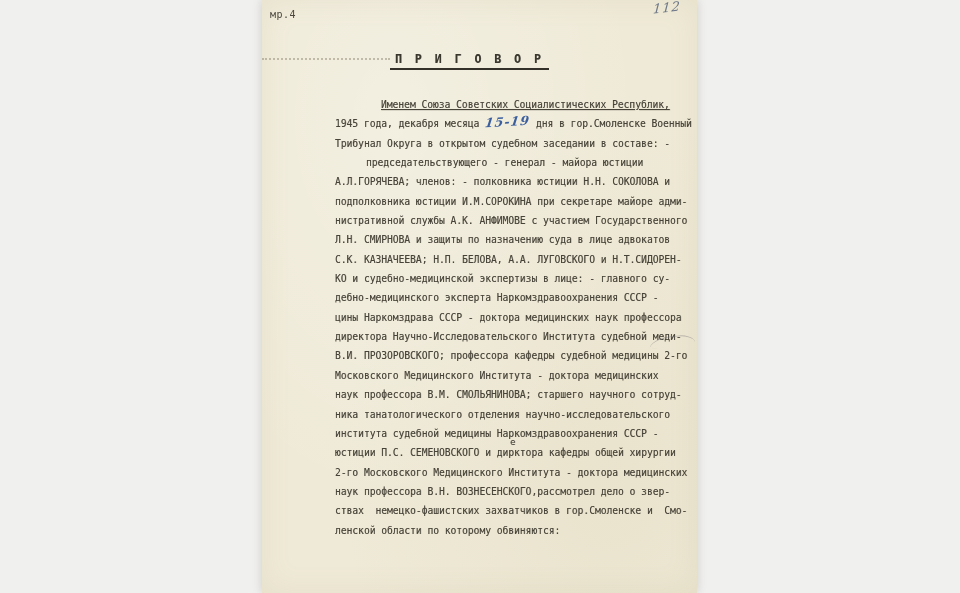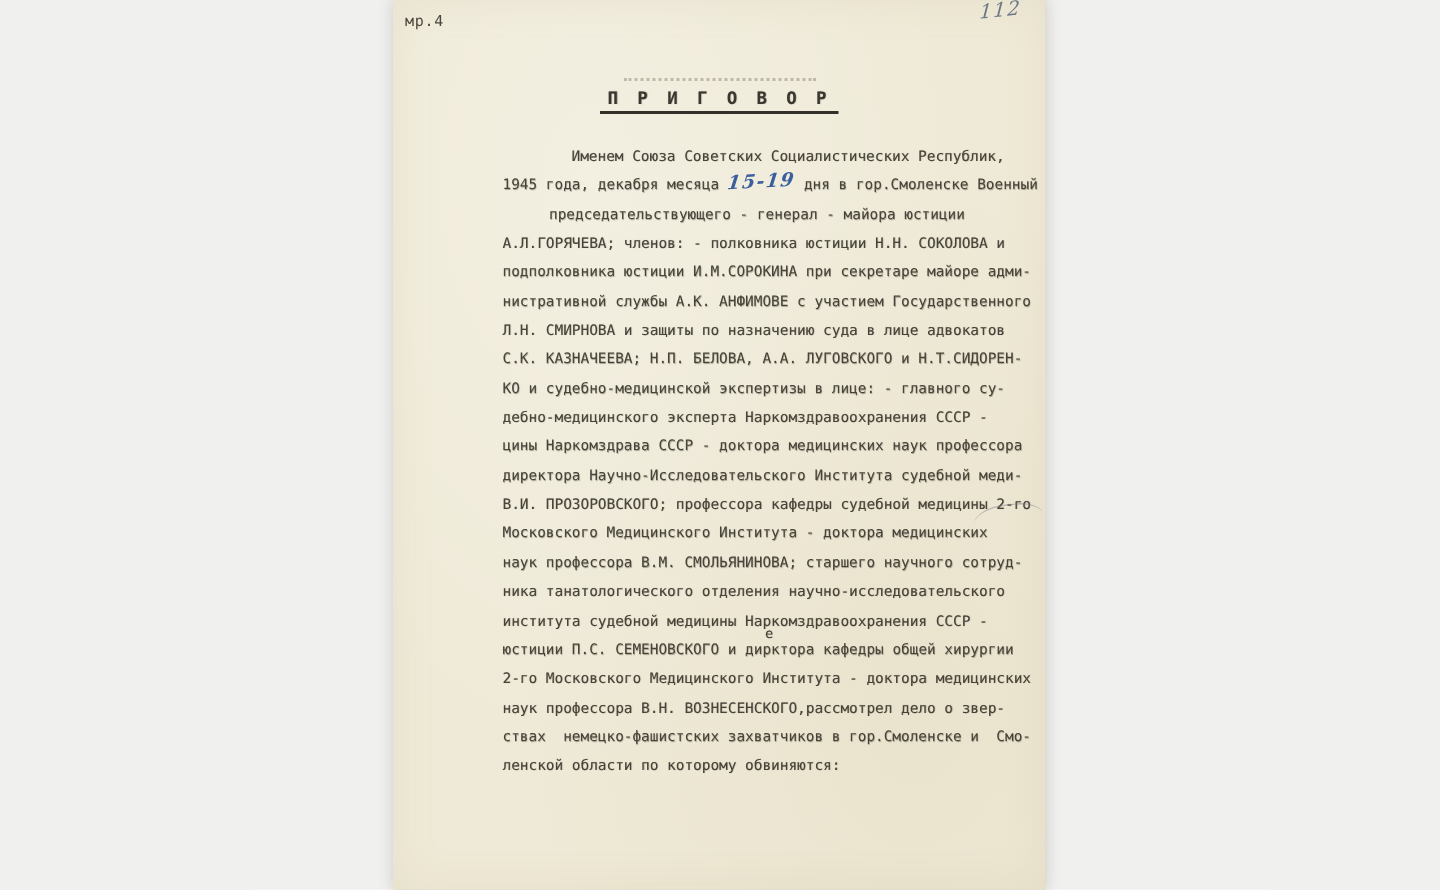--- a/index.html
+++ b/index.html
@@ -38,21 +38,21 @@
     font-size: 13px;
     color: #6e7888;
     display: inline-block;
     transform: rotate(-6deg) skewX(-10deg);
     letter-spacing: 1px;
   }
   .title-block {
     position: absolute;
     left: 0; right: 0; top: 52px;
     display: flex;
-    flex-direction: column;
+    flex-direction: row;
     align-items: center;
   }
   .ghost-dotted-line {
     width: 128px;
     border-top: 2px dotted rgba(110,102,80,0.38);
     margin-bottom: 4px;
   }
   .doc-title {
     font-size: 11.5px;
     font-weight: bold;
@@ -66,21 +66,21 @@
   .body-text {
     position: absolute;
     left: 73px; top: 95px;
     width: 362px;
     font-size: 9.6px;
     line-height: 19.35px;
     color: #474338;
     text-shadow: 0.35px 0.35px 0.55px rgba(71,67,56,0.45);
   }
   .text-line { white-space: pre; height: 19.35px; }
-  .indent-a { padding-left: 46px; }
+  .indent-a { padding-left: 46px; text-decoration: underline; }
   .indent-b { padding-left: 31px; }
   .hand-date {
     display: inline-block;
     font-family: "DejaVu Serif", serif;
     font-style: italic;
     font-weight: bold;
     font-size: 12.5px;
     color: #3b5f9e;
     letter-spacing: 1px;
     transform: rotate(-3deg) skewX(-10deg);
@@ -116,20 +116,21 @@
     <div class="page-number">112</div>
 
     <div class="title-block">
       <div class="ghost-dotted-line"></div>
       <div class="doc-title">П Р И Г О В О Р</div>
     </div>
 
     <div class="body-text">
       <div class="text-line indent-a">Именем Союза Советских Социалистических Республик,</div>
       <div class="text-line"><span>1945 года, декабря месяца </span><span class="hand-date">15-19</span><span> дня в гор.Смоленске Военный</span></div>
+      <div class="text-line">Трибунал Округа в открытом судебном заседании в составе: -</div>
       <div class="text-line indent-b">председательствующего - генерал - майора юстиции</div>
       <div class="text-line">А.Л.ГОРЯЧЕВА; членов: - полковника юстиции Н.Н. СОКОЛОВА и</div>
       <div class="text-line">подполковника юстиции И.М.СОРОКИНА при секретаре майоре адми-</div>
       <div class="text-line">нистративной службы А.К. АНФИМОВЕ с участием Государственного</div>
       <div class="text-line">Л.Н. СМИРНОВА и защиты по назначению суда в лице адвокатов</div>
       <div class="text-line">С.К. КАЗНАЧЕЕВА; Н.П. БЕЛОВА, А.А. ЛУГОВСКОГО и Н.Т.СИДОРЕН-</div>
       <div class="text-line">КО и судебно-медицинской экспертизы в лице: - главного су-</div>
       <div class="text-line">дебно-медицинского эксперта Наркомздравоохранения СССР -</div>
       <div class="text-line">цины Наркомздрава СССР - доктора медицинских наук профессора</div>
       <div class="text-line">директора Научно-Исследовательского Института судебной меди-</div>

